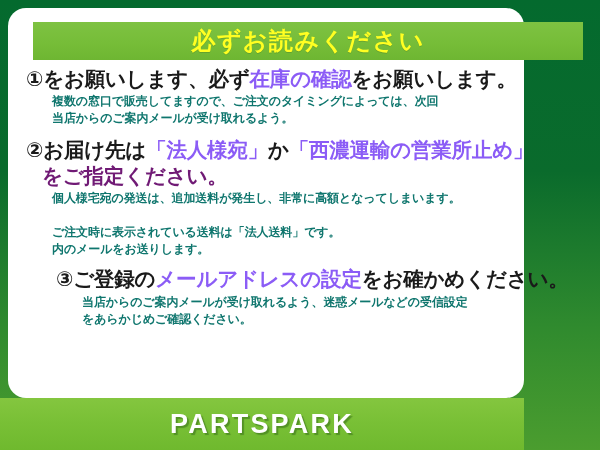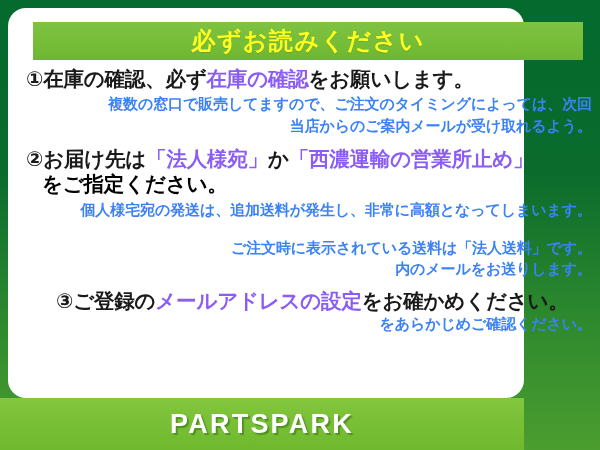--- a/index.html
+++ b/index.html
@@ -57,36 +57,35 @@
     font-weight:bold;
     color:#1a1a1a;
     line-height:1.24;
     letter-spacing:-0.2px;
     white-space:nowrap;
   }
   .item-heading .hl { color:#8b5cf6; }
   .heading-line2 {
     font-size:20.5px;
     font-weight:bold;
-    color:#000000;
+    color:#701a75;
     line-height:1.24;
     letter-spacing:-0.2px;
     padding-left:16px;
   }
 
   .item-sub {
-    font-size:15px;
+    font-size:12px;
     font-weight:bold;
-    color:#3b82f6;
+    color:#0f766e;
     line-height:1.42;
     letter-spacing:-0.1px;
     padding-left:26px;
     margin-top:2px;
     white-space:nowrap;
-    text-align:right;
   }
 
   #item-1 { margin-bottom:10px; }
   #item-2 { margin-bottom:8px; }
   #item-3 { margin-bottom:0;margin-left:30px; }
 
   
   #footer-band {
     position:absolute;
     left:0; bottom:0;
@@ -110,40 +109,41 @@
   <div id="panel">
 
     <div id="header-band">
       <span id="header-title">必ずお読みください</span>
     </div>
 
     <div id="items">
 
       <div class="item" id="item-1">
         <div class="item-heading">
-          <span>①</span><span>在庫の確認、必ず</span><span class="hl">在庫の確認</span><span>をお願いします。</span>
+          <span>①</span><span>をお願いします、必ず</span><span class="hl">在庫の確認</span><span>をお願いします。</span>
         </div>
         <div class="item-sub">複数の窓口で販売してますので、ご注文のタイミングによっては、次回</div>
         <div class="item-sub" style="margin-top:0;">当店からのご案内メールが受け取れるよう。</div>
       </div>
 
       <div class="item" id="item-2">
         <div class="item-heading">
           <span>②</span><span>お届け先は</span><span class="hl">「法人様宛」</span><span>か</span><span class="hl">「西濃運輸の営業所止め」</span>
         </div>
         <div class="heading-line2">をご指定ください。</div>
         <div class="item-sub">個人様宅宛の発送は、追加送料が発生し、非常に高額となってしまいます。</div>
         <div class="item-sub" style="margin-top:17px;">ご注文時に表示されている送料は「法人送料」です。</div>
         <div class="item-sub" style="margin-top:0;">内のメールをお送りします。</div>
       </div>
 
       <div class="item" id="item-3">
         <div class="item-heading">
           <span>③</span><span>ご登録の</span><span class="hl">メールアドレスの設定</span><span>をお確かめください。</span>
         </div>
+        <div class="item-sub">当店からのご案内メールが受け取れるよう、迷惑メールなどの受信設定</div>
         <div class="item-sub" style="margin-top:0;">をあらかじめご確認ください。</div>
       </div>
 
     </div>
   </div>
 
   <div id="footer-band">
     <span id="brand">PARTSPARK</span>
   </div>
 

